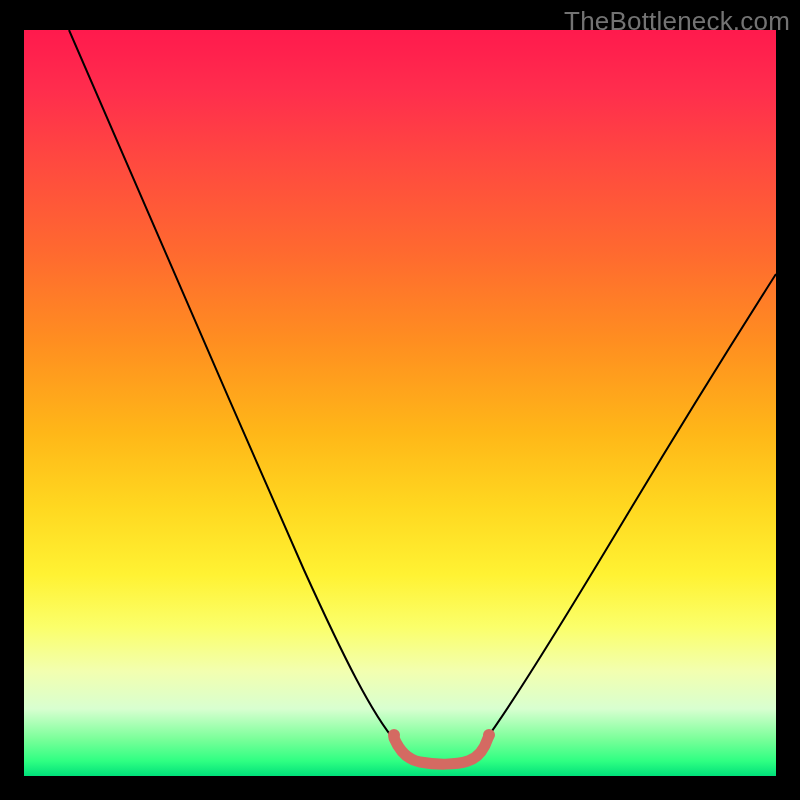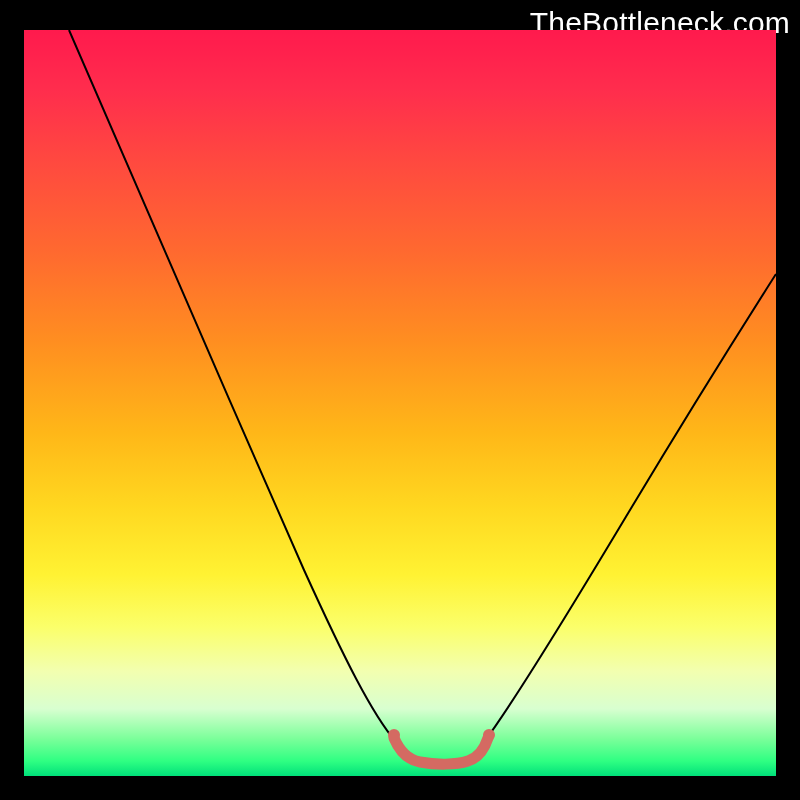--- a/index.html
+++ b/index.html
@@ -49,22 +49,22 @@
   svg.curve {
     position: absolute;
     inset: 0;
     width: 100%;
     height: 100%;
   }
   .watermark {
     position: absolute;
     top: 6px;
     right: 10px;
-    color: #ffffff;
-    font-size: 30px;
+    color: #737373;
+    font-size: 26px;
     letter-spacing: 0.2px;
     user-select: none;
   }
 </style>
 </head>
 <body>
 
 <div class="frame">
   <div class="watermark">TheBottleneck.com</div>
 

